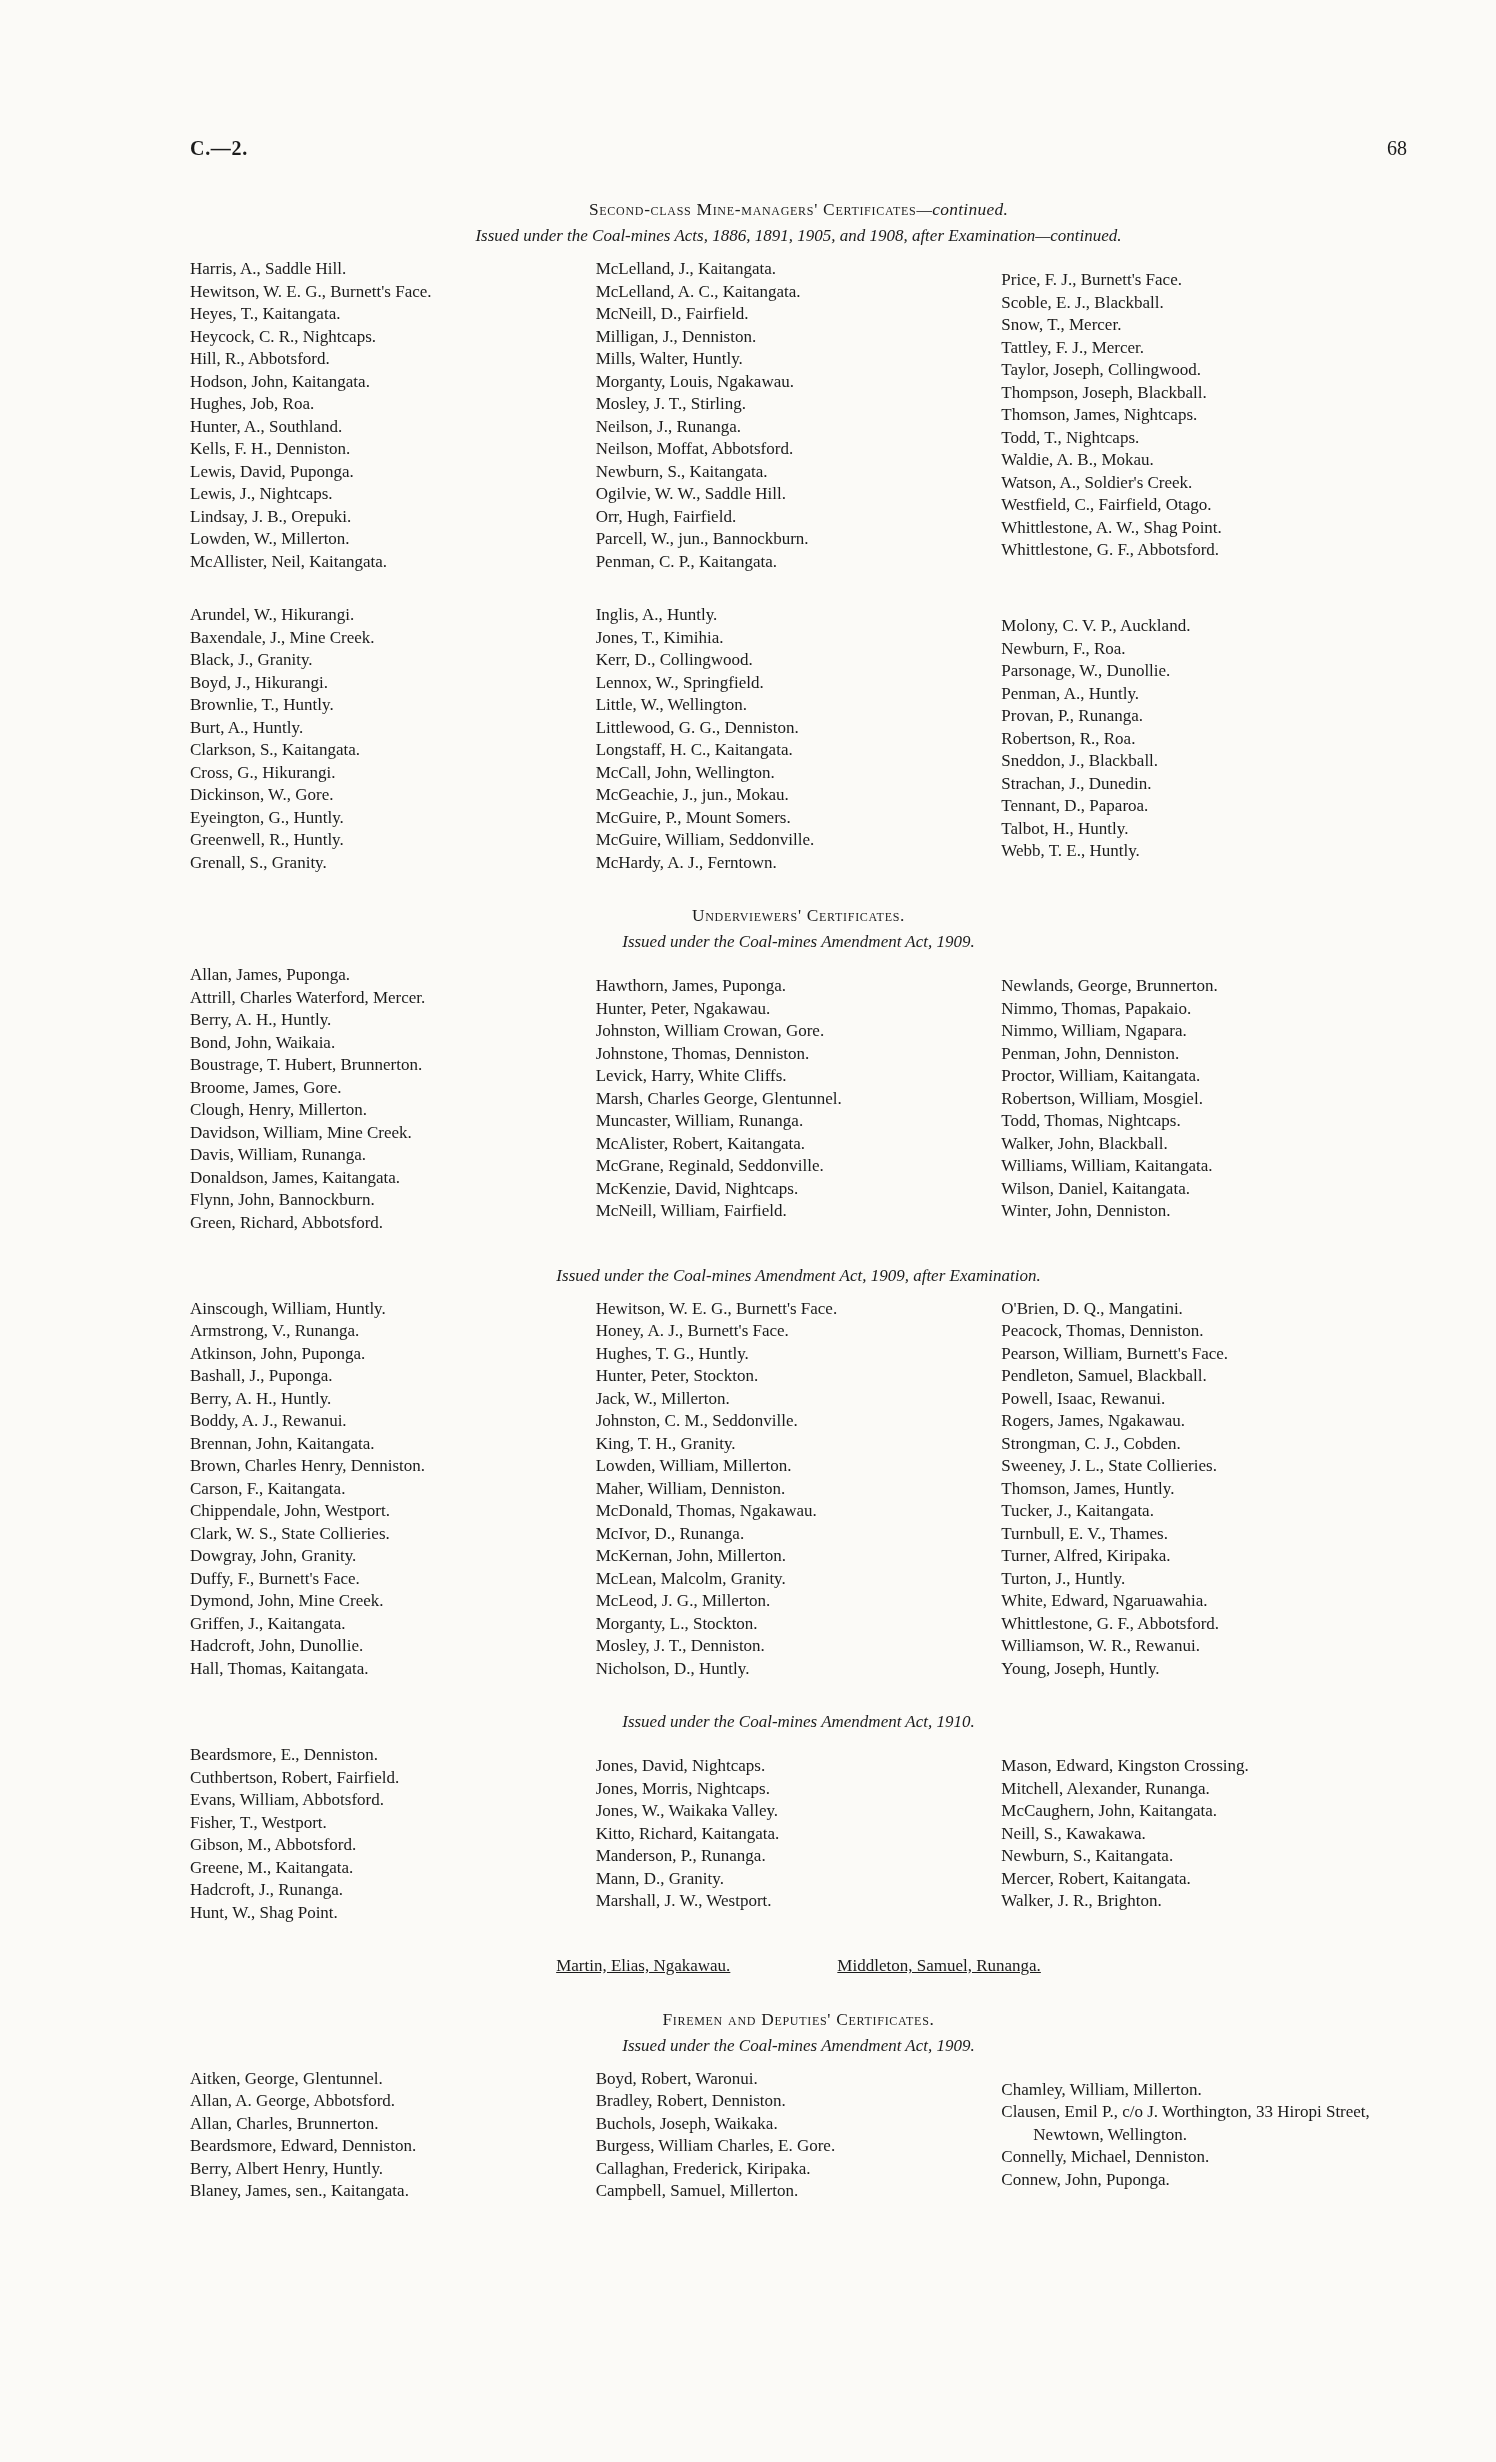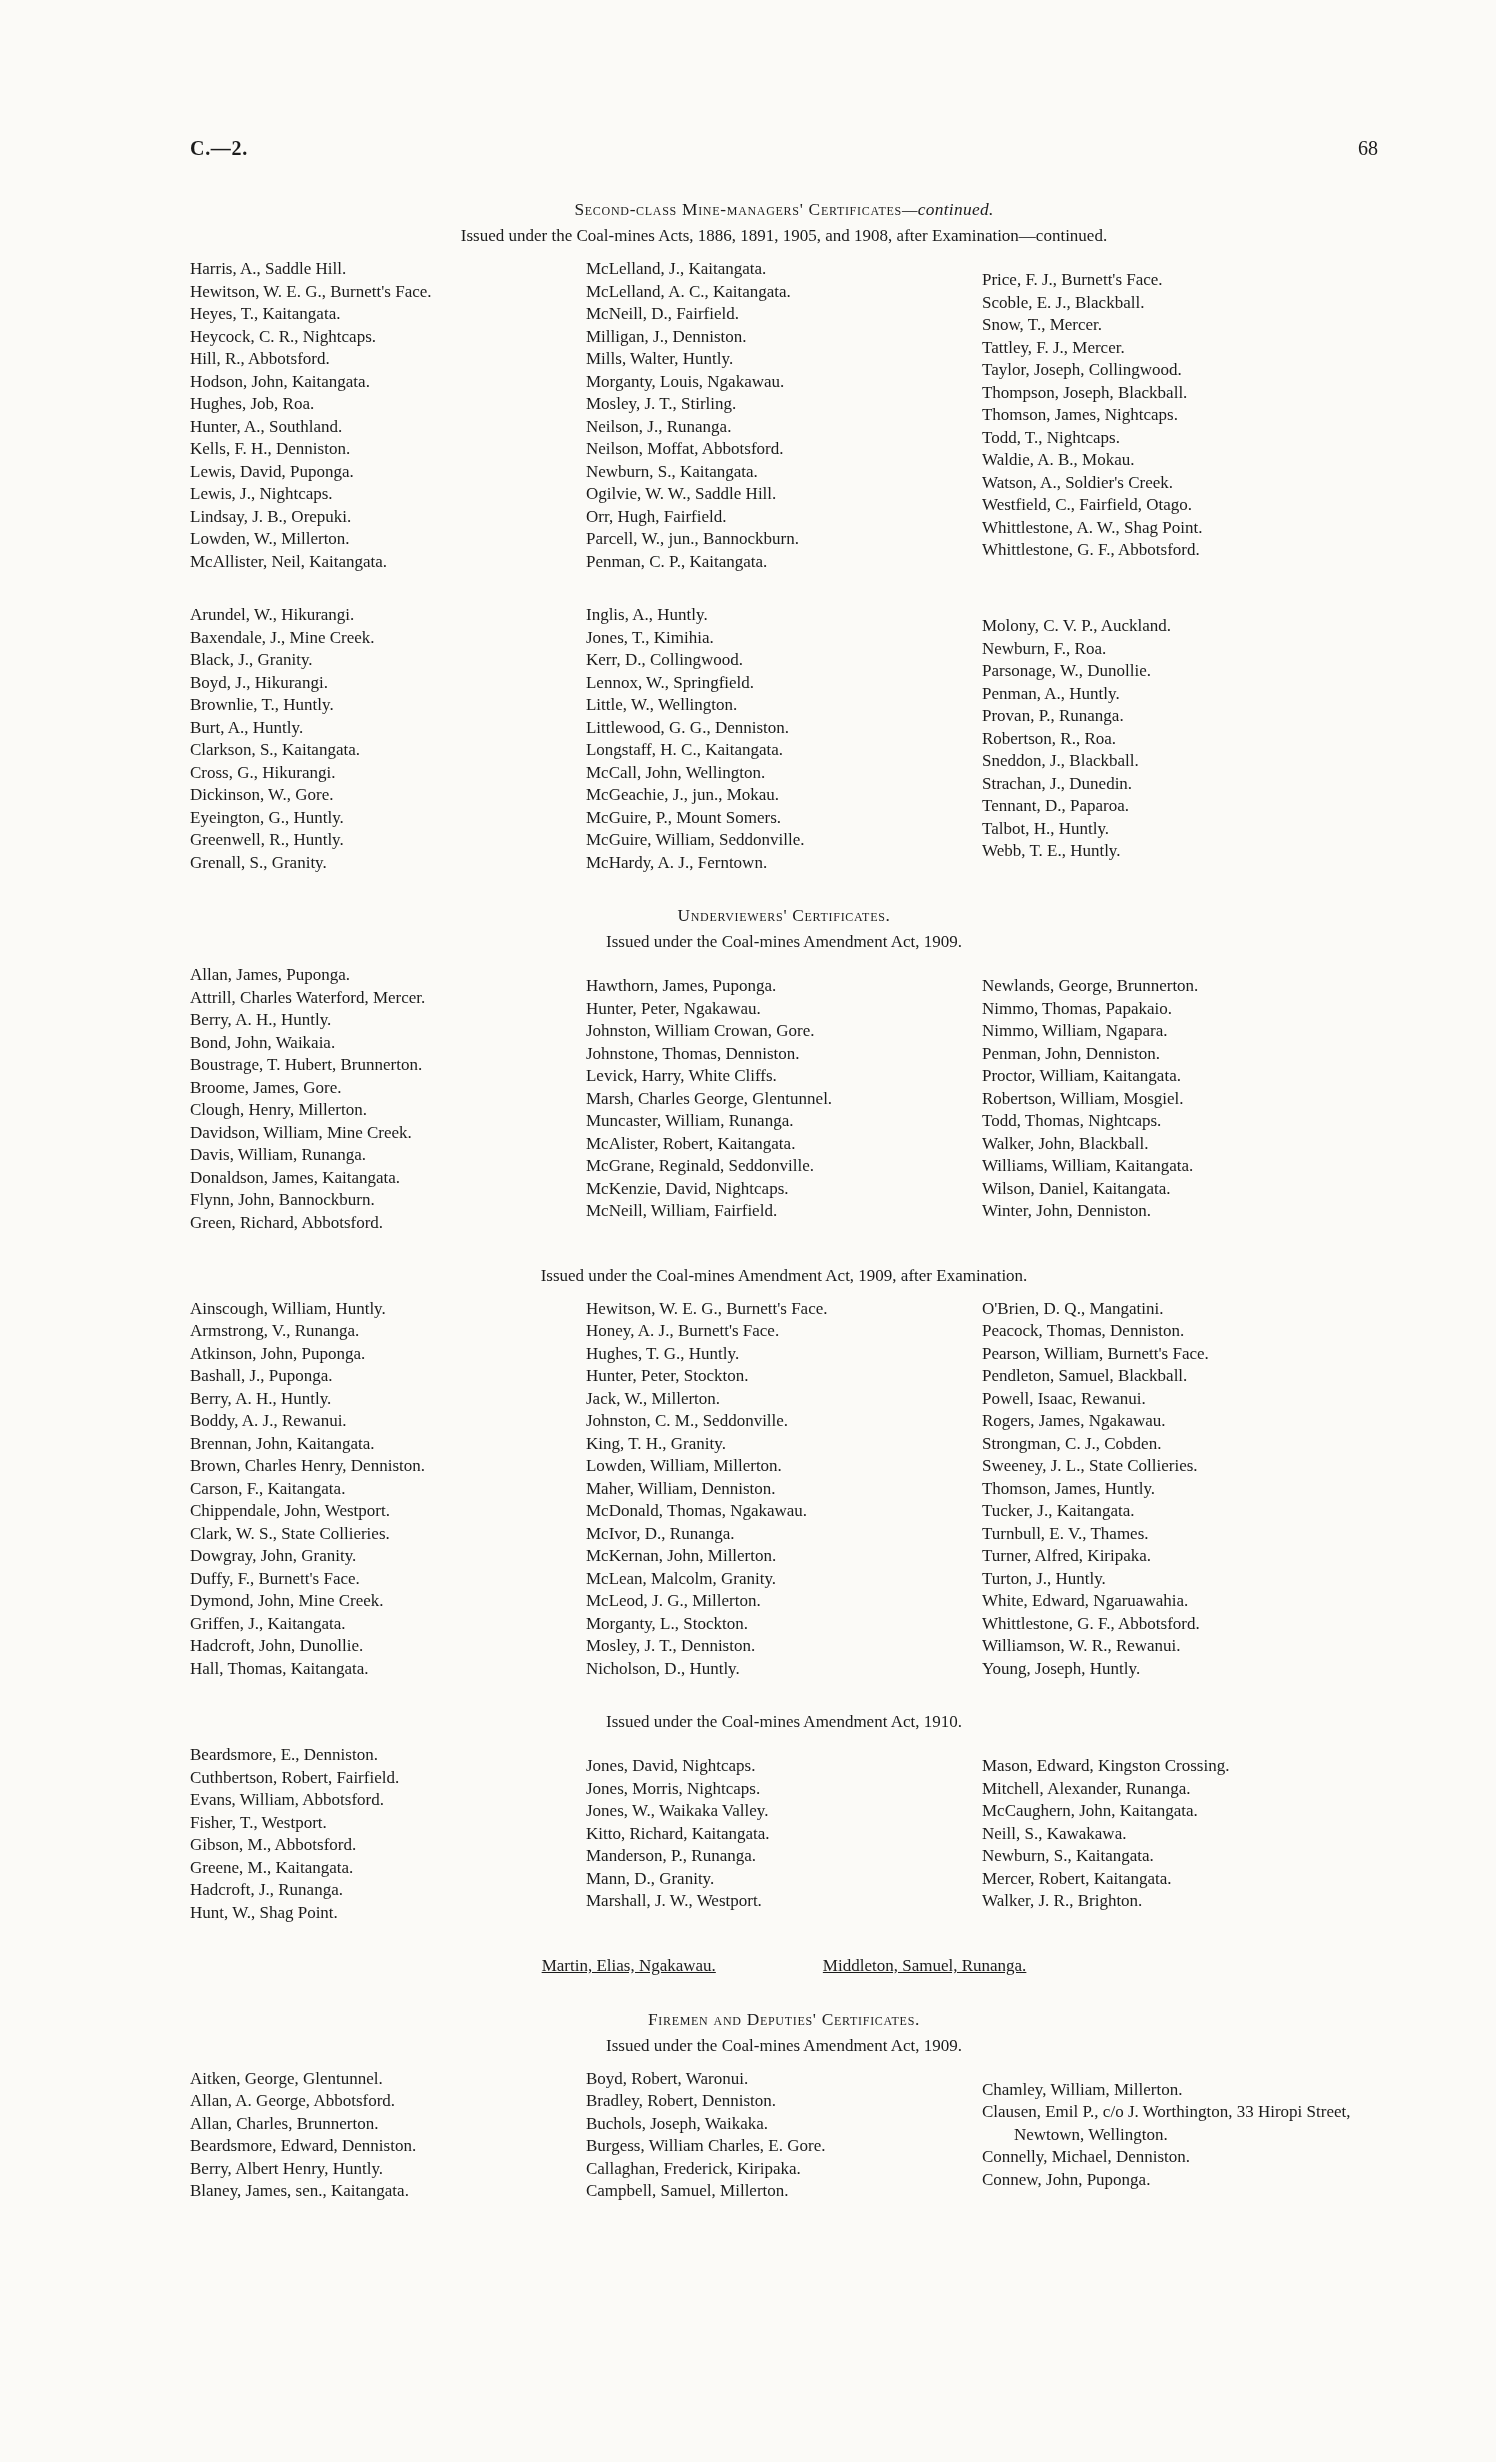--- a/index.html
+++ b/index.html
@@ -7,21 +7,21 @@
   body {
     width: 1496px;
     height: 2462px;
     font-family: "Liberation Serif", "DejaVu Serif", serif;
     color: #1b1b1b;
     overflow: hidden;
   }
   .page {
     width: 1496px;
     height: 2462px;
-    padding: 137px 118px 40px 190px;
+    padding: 137px 89px 40px 190px;
   }
   .header-row {
     position: relative;
     height: 27px;
     margin-bottom: 35px;
   }
   .doc-ref {
     position: absolute;
     left: 0;
     top: 0;
@@ -43,20 +43,21 @@
   }
   .sec-heading .smallcaps {
     font-variant: small-caps;
     letter-spacing: 0.7px;
   }
   .sec-heading .heading-suffix {
     font-style: italic;
   }
   .sec-subtitle {
     text-align: center;
+    font-style: italic;
     font-size: 17px;
     line-height: 22px;
     max-width: 952px;
     margin: 0 auto 10.7px auto;
   }
   .cols {
     display: flex;
     width: 100%;
     align-items: center;
   }

